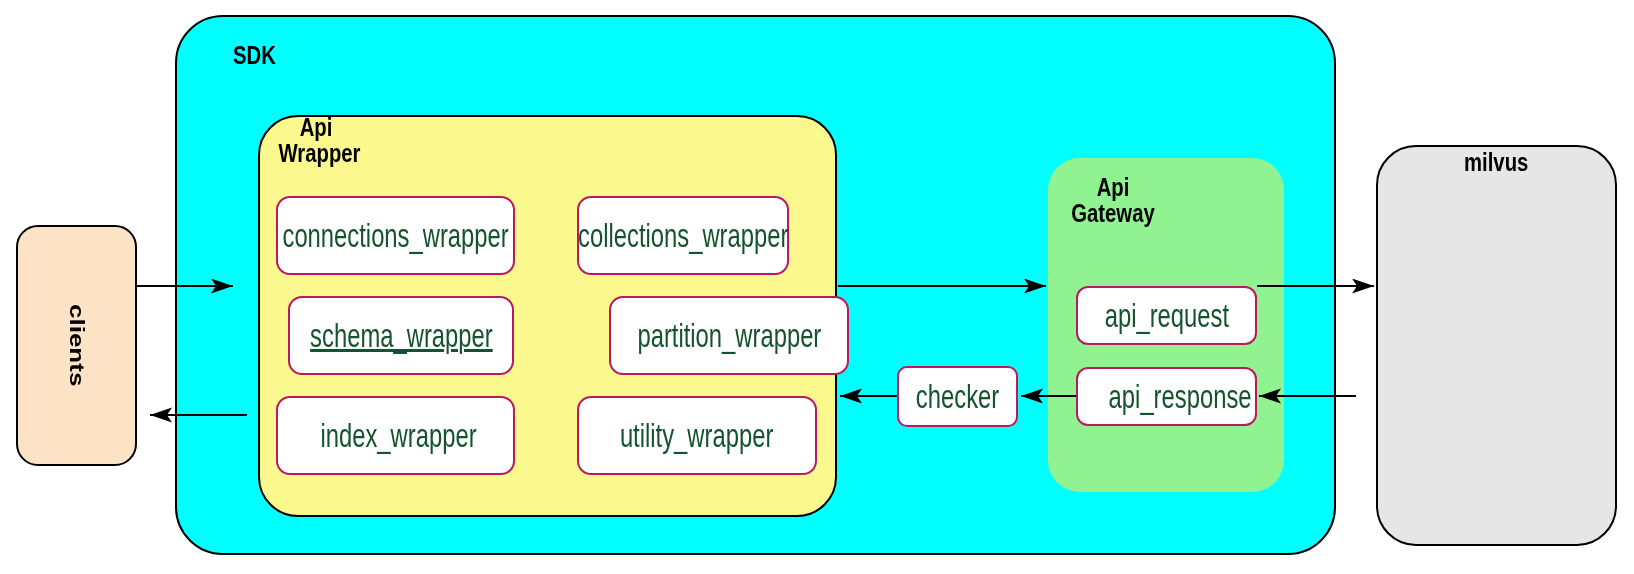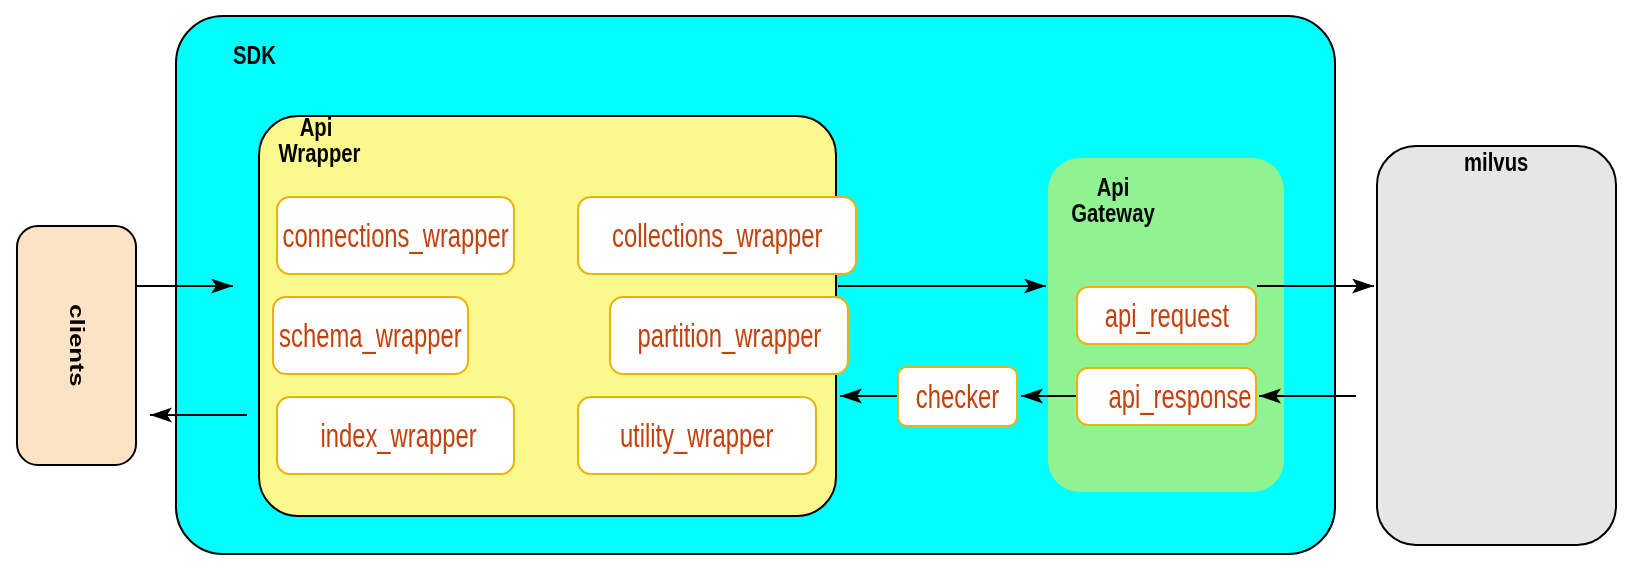--- a/index.html
+++ b/index.html
@@ -41,33 +41,33 @@
   #milvus {
     left: 1376px; top: 145px; width: 241px; height: 401px;
     background: #E6E6E6; border-radius: 40px;
     display: flex; align-items: flex-start; justify-content: center;
   }
   
   .node {
     position: absolute;
     box-sizing: border-box;
     background: #FFFFFF;
-    border: 2px solid #eab308;
+    border: 2px solid #be185d;
     border-radius: 14px;
     display: flex; align-items: center; justify-content: center;
-    font-size: 34px; color: #c2410c;
+    font-size: 34px; color: #14532d;
   }
   .node span {
     white-space: nowrap;
     transform: scaleX(0.70);
     transform-origin: center center;
   }
   #node-connections { left: 276px; top: 196px; width: 239px; height: 79px; }
-  #node-collections { left: 577px; top: 196px; width: 280px; height: 79px; }
-  #node-schema      { left: 272px; top: 296px; width: 197px; height: 79px; }
+  #node-collections { left: 577px; top: 196px; width: 212px; height: 79px; }
+  #node-schema      { left: 288px; top: 296px; width: 226px; height: 79px; text-decoration: underline; }
   #node-partition   { left: 577px; top: 296px; width: 240px; height: 79px; margin-left: 32px; }
   #node-index       { left: 276px; top: 396px; width: 239px; height: 79px; padding-left: 6px; }
   #node-utility     { left: 577px; top: 396px; width: 240px; height: 79px; }
   #node-checker     { left: 897px; top: 366px; width: 121px; height: 61px; border-radius: 10px; align-items: center; }
   #node-api-request  { left: 1076px; top: 257px; width: 181px; height: 59px; border-radius: 12px; margin-top: 29px; }
   #node-api-response { left: 1076px; top: 367px; width: 181px; height: 59px; border-radius: 12px; padding-left: 28px; }
   
   .lbl {
     position: absolute;
     font-weight: bold;

